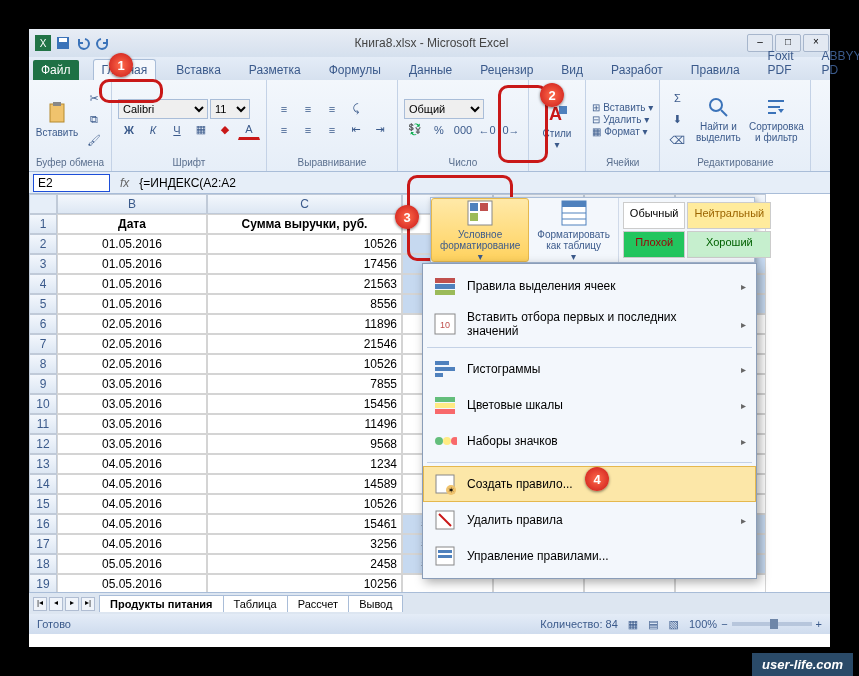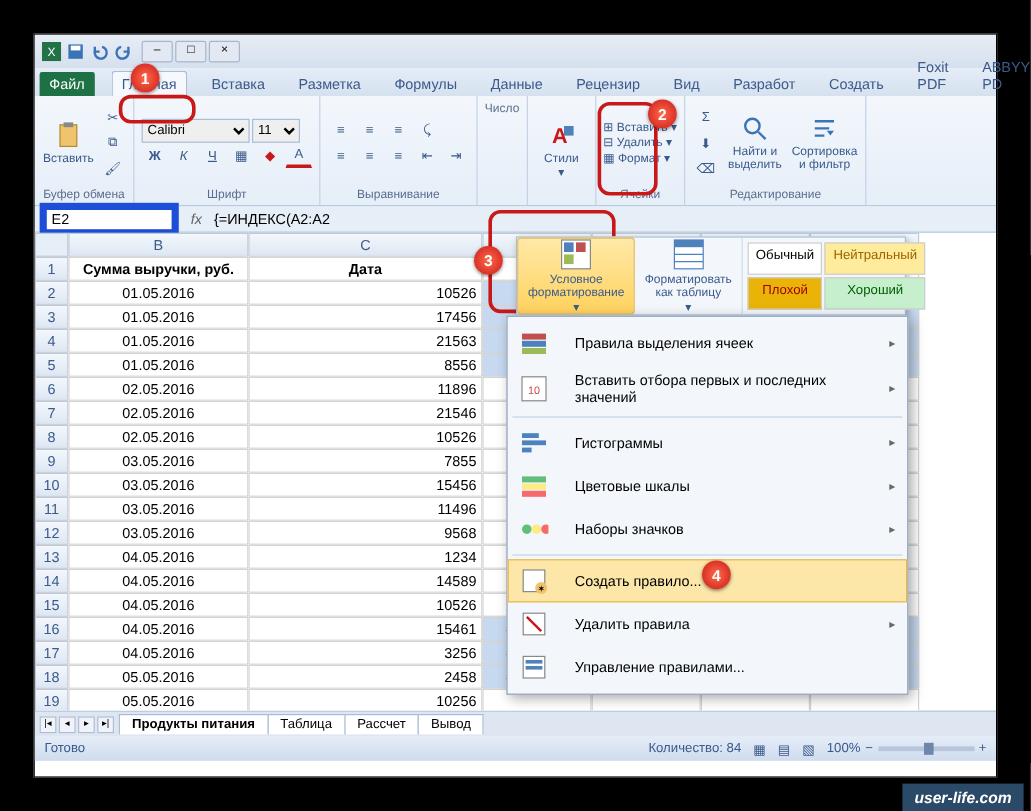--- a/index.html
+++ b/index.html
@@ -23,21 +23,21 @@
 .grp .lbl { text-align: center; color: #5a6f8e; font-size: 10px; padding-top: 2px; }
 .grp .body { flex: 1; display: flex; align-items: center; gap: 4px; }
 .bigbtn { width: 44px; height: 66px; display: flex; flex-direction: column; align-items: center; justify-content: center; font-size: 10px; color: #3b5a8b; text-align: center; }
 .bigbtn .ic { width: 24px; height: 24px; margin-bottom: 2px; display:inline-block; }
 .smrow { display: flex; gap: 2px; }
 .sm { width: 22px; height: 20px; border: 1px solid transparent; display:flex;align-items:center;justify-content:center; font-size:11px; color:#3b5a8b; }
 select.fsel { font-size: 11px; height: 20px; border: 1px solid #a9bdd8; }
 .stack { display: flex; flex-direction: column; gap: 1px; }
 
 .namebox { height: 22px; background: #e6eef8; border-bottom: 1px solid #a9bdd8; display: flex; align-items: center; font-size: 12px; }
-.namebox .nb { width: 116px; border: 6px solid #1d4ed8; background: #fff; margin: 0 4px; padding: 1px 4px; }
+.namebox .nb { width: 77px; border: 1px solid #1d4ed8; background: #fff; margin: 0 4px; padding: 1px 4px; }
 .namebox .fx { padding: 0 6px; color: #666; font-style: italic; }
 .namebox .fml { flex:1; padding: 1px 4px; color: #000; overflow:hidden; }
 
 .gridwrap { position: relative; height: 398px; overflow: hidden; background:#fff; }
 .grid { display: grid; grid-template-columns: 28px 150px 195px 91px 91px 91px 91px; font-size: 12px; }
 .ch, .rh { background: linear-gradient(#f3f7fc,#dde7f3); border: 1px solid #c0cad8; text-align: center; color: #3b5a8b; padding: 2px 0; }
 .corner { background: #e6eef8; border: 1px solid #c0cad8; }
 .cell { border: 1px solid #d4d4d4; padding: 2px 4px; background: #fff; text-align: right; }
 .cell.c { text-align: center; }
 .cell.hd { background: #fff; font-weight: bold; text-align: center; }
@@ -59,21 +59,21 @@
 .callout { position: absolute; border: 3px solid #c91818; border-radius: 10px; pointer-events: none; }
 .num { position: absolute; width: 24px; height: 24px; background: radial-gradient(#ff6a4a,#c91818); border-radius: 50%; color: #fff; font-weight: bold; font-size: 13px; display: flex; align-items: center; justify-content: center; box-shadow: 0 1px 3px rgba(0,0,0,0.5); z-index:60; }
 
 .styles-pop { position: absolute; left: 401px; top: 168px; width: 325px; height: 66px; background: #f3f7fc; border: 1px solid #a9bdd8; box-shadow: 2px 2px 6px rgba(0,0,0,0.3); display:flex; z-index:30; }
 .styles-pop .col { display:flex;flex-direction:column;align-items:center;justify-content:center;padding:4px 8px;font-size:10px;color:#3b5a8b;text-align:center;border-right:1px solid #d0dae9;}
 .styles-pop .col .ic{width:28px;height:28px;margin-bottom:2px;}
 .styles-pop .cells{display:grid;grid-template-columns:1fr 1fr;gap:2px;padding:4px;flex:1;}
 .styles-pop .scell{border:1px solid #ccc;padding:4px 6px;font-size:11px;text-align:center;}
 
 .cf-menu { position: absolute; left: 393px; top: 234px; width: 335px; background: #f3f7fc; border: 1px solid #8a9db8; box-shadow: 3px 3px 10px rgba(0,0,0,0.35); font-size: 12px; z-index:40; padding: 4px 0; }
-.cf-menu .mi { display: flex; align-items: center; padding: 6px 10px; gap: 22px; cursor: pointer; }
+.cf-menu .mi { display: flex; align-items: center; padding: 6px 10px; gap: 10px; cursor: pointer; }
 .cf-menu .mi:hover, .cf-menu .mi.hl { background: #fce7a8; border: 1px solid #e5b84e; padding: 5px 9px; }
 .cf-menu .mi .ic { width: 24px; height: 24px; display:inline-block; flex-shrink:0; }
 .cf-menu .mi .arr { margin-left: auto; color: #666; font-size: 10px; }
 .cf-menu .sep { height: 1px; background: #c4d2e6; margin: 3px 4px; }
 
 .watermark { position: absolute; right: 6px; bottom: 0; background: #2a4a68; color: #fff; font-size: 13px; font-weight: bold; padding: 4px 10px; font-style: italic; z-index: 70; }
 
 svg{display:block}
 </style>
 </head>
@@ -101,38 +101,39 @@
             <path d="M4 4 L4 8 L8 8" fill="none" stroke="#3b73b9" stroke-width="2"></path>
           </svg>
         </span>
       <span class="ic">
           <svg viewBox="0 0 16 16">
             <path d="M6 4 A5 5 0 1 0 12 8" fill="none" stroke="#3b73b9" stroke-width="2"></path>
             <path d="M12 4 L12 8 L8 8" fill="none" stroke="#3b73b9" stroke-width="2"></path>
           </svg>
         </span>
     </div>
+    <div class="ttl">Книга8.xlsx - Microsoft Excel</div>
     <div class="winbtns">
       <div>–</div>
       <div>□</div>
       <div>×</div>
     </div>
   </div>
 
   <div class="tabs">
     <div class="tab file">Файл</div>
     <div class="tab active">Главная</div>
     <div class="tab">Вставка</div>
     <div class="tab">Разметка</div>
     <div class="tab">Формулы</div>
     <div class="tab">Данные</div>
     <div class="tab">Рецензир</div>
     <div class="tab">Вид</div>
     <div class="tab">Разработ</div>
-    <div class="tab">Создать</div>
+    <div class="tab">Правила</div>
     <div class="tab">Foxit PDF</div>
     <div class="tab">ABBYY PD</div>
   </div>
 
   <div class="ribbon">
     <div class="grp">
       <div class="body">
         <div class="bigbtn">
           <span class="ic">
               <svg viewBox="0 0 24 24">
@@ -189,20 +190,32 @@
             <div class="sm">≡</div>
             <div class="sm">≡</div>
             <div class="sm">⇤</div>
             <div class="sm">⇥</div>
           </div>
         </div>
       </div>
       <div class="lbl">Выравнивание</div>
     </div>
     <div class="grp">
+      <div class="body">
+        <div class="stack">
+          <select class="fsel" style="width:80px"><option>Общий</option></select>
+          <div class="smrow">
+            <div class="sm">💱</div>
+            <div class="sm">%</div>
+            <div class="sm">000</div>
+            <div class="sm">←0</div>
+            <div class="sm">0→</div>
+          </div>
+        </div>
+      </div>
       <div class="lbl">Число</div>
     </div>
     <div class="grp">
       <div class="body">
         <div class="bigbtn">
           <span class="ic">
               <svg viewBox="0 0 24 24">
                 <text x="4" y="18" font-size="18" fill="#c91818" font-weight="bold">A</text>
                 <rect x="14" y="4" width="8" height="8" fill="#4f81bd"></rect>
               </svg>
@@ -261,22 +274,22 @@
   <div class="gridwrap">
     <div class="grid" id="grid">
         <div class="corner"></div>
         <div class="ch">B</div>
         <div class="ch">C</div>
         <div class="ch">D</div>
         <div class="ch">E</div>
         <div class="ch">F</div>
         <div class="ch">G</div>
         <div class="rh">1</div>
+        <div class="cell hd">Дата</div>
         <div class="cell hd">Сумма выручки, руб.</div>
-        <div class="cell hd">Дата</div>
         <div class="cell"></div>
         <div class="cell"></div>
         <div class="cell"></div>
         <div class="cell"></div>
         <div class="rh">2</div>
         <div class="cell c">01.05.2016</div>
         <div class="cell">10526</div>
         <div class="cell sel" style="text-align:right">563</div>
         <div class="cell sel"></div>
         <div class="cell sel"></div>
@@ -453,21 +466,21 @@
             <line x1="2" y1="14" x2="26" y2="14" stroke="#4f81bd"></line>
             <line x1="2" y1="20" x2="26" y2="20" stroke="#4f81bd"></line>
           </svg>
         </span>
       <span>Форматировать как таблицу</span>
         <span>▾</span>
     </div>
     <div class="cells" id="scells">
         <div class="scell" style="background:#ffffff;color:#000">Обычный</div>
         <div class="scell" style="background:#ffeb9c;color:#9c6500">Нейтральный</div>
-        <div class="scell" style="background:#eab308;color:#9c0006">Плохой</div>
+        <div class="scell" style="background:#22c55e;color:#9c0006">Плохой</div>
         <div class="scell" style="background:#c6efce;color:#006100">Хороший</div>
       </div>
   </div>
 
   <div class="cf-menu">
     <div class="mi">
       <span class="ic">
           <svg viewBox="0 0 24 24">
             <rect x="2" y="4" width="20" height="5" fill="#c0504d"></rect>
             <rect x="2" y="10" width="20" height="5" fill="#4f81bd"></rect>

